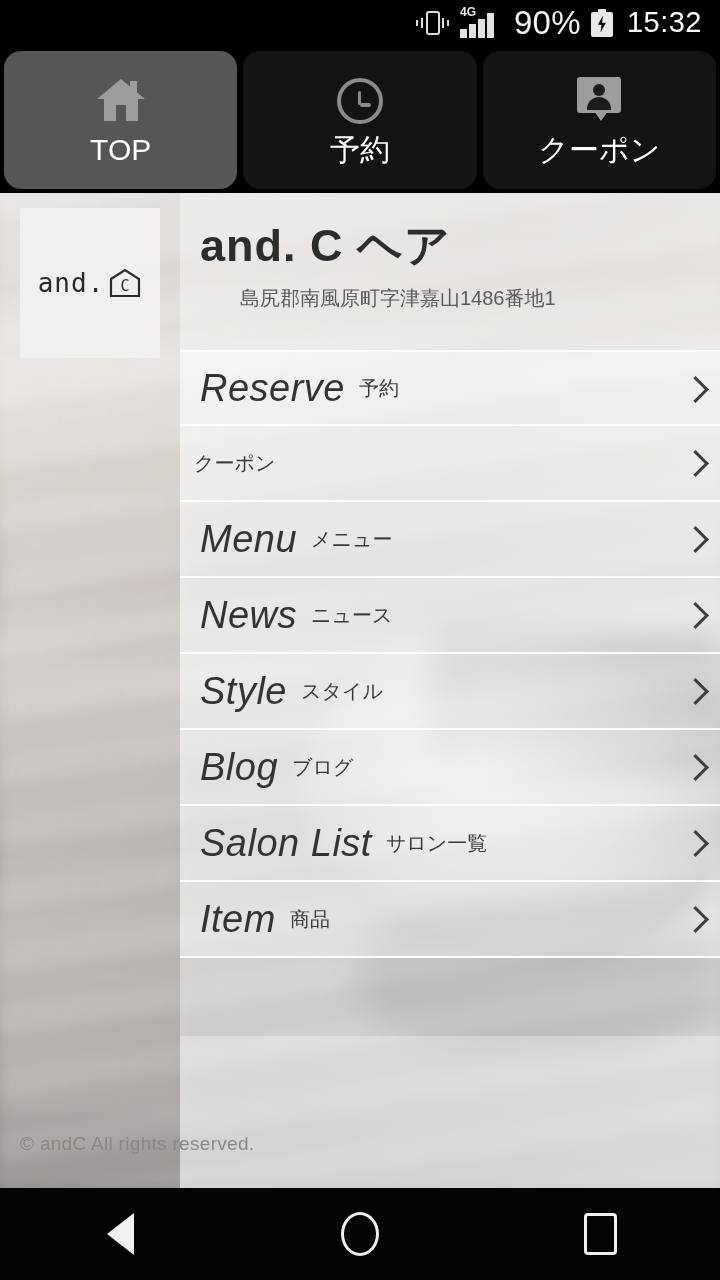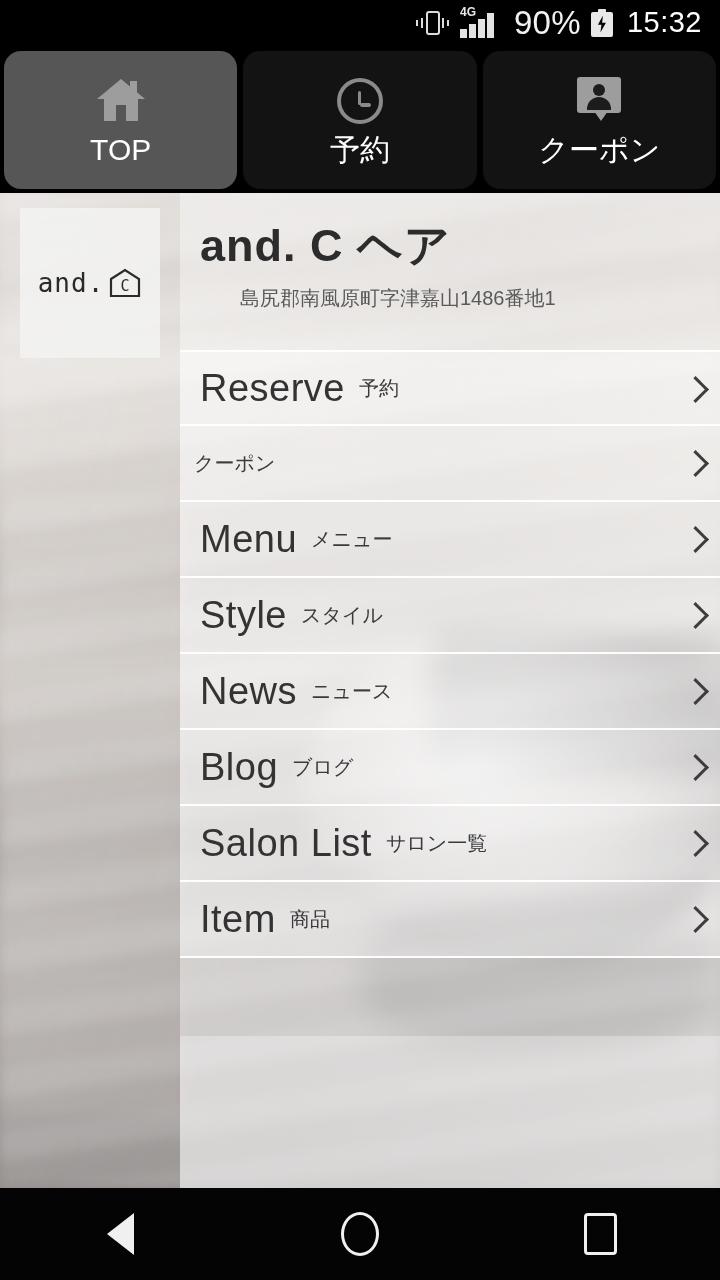--- a/index.html
+++ b/index.html
@@ -144,21 +144,21 @@
 
   .menu-list{ position:absolute; top:157px; left:0; width:540px; }
   .menu-row{
     position:relative; height:76px; width:540px;
     display:flex; align-items:center;
     background:rgba(255,255,255,.34);
     border-bottom:2px solid rgba(255,255,255,.95);
     cursor:pointer;
   }
   .menu-row:first-child{ border-top:2px solid rgba(255,255,255,.95); }
-  .m-en{ font-size:38px; color:#333333; margin-left:20px; letter-spacing:.5px; white-space:nowrap; }
+  .m-en{ font-size:38px; color:#333333; margin-left:20px; letter-spacing:.5px; white-space:nowrap;font-style:italic; }
   .m-ja{ font-size:20px; color:#3a3a3a; margin-left:14px; white-space:nowrap; }
   .chev{ position:absolute; right:16px; top:24px; width:20px; height:28px; }
   .chev:before{
     content:""; position:absolute; left:2px; top:4px; width:16px; height:16px;
     border-right:3px solid #3d3d3d; border-top:3px solid #3d3d3d;
     transform:rotate(45deg);
   }
   .panel-footer{
     position:absolute; top:843px; left:0; width:540px; height:152px;
     background:rgba(255,255,255,.30);
@@ -291,32 +291,32 @@
         </div>
 
         <div class="menu-row">
           <span class="m-en">Menu</span>
           <span class="m-ja">メニュー</span>
           <span class="chev"></span>
         </div>
 
 
         <div class="menu-row">
+          <span class="m-en">News</span>
+          <span class="m-ja">ニュース</span>
+          <span class="chev"></span>
+        </div>
+
+        <div class="menu-row">
           <span class="m-en">Style</span>
           <span class="m-ja">スタイル</span>
           <span class="chev"></span>
         </div>
 
         <div class="menu-row">
-          <span class="m-en">News</span>
-          <span class="m-ja">ニュース</span>
-          <span class="chev"></span>
-        </div>
-
-        <div class="menu-row">
           <span class="m-en">Blog</span>
           <span class="m-ja">ブログ</span>
           <span class="chev"></span>
         </div>
 
         <div class="menu-row">
           <span class="m-en">Salon List</span>
           <span class="m-ja">サロン一覧</span>
           <span class="chev"></span>
         </div>
@@ -325,20 +325,21 @@
           <span class="m-en">Item</span>
           <span class="m-ja">商品</span>
           <span class="chev"></span>
         </div>
 
       </div>
 
       <div class="panel-footer"></div>
     </div>
 
+    <div class="copyright">© andC All rights reserved.</div>
   </div>
 
   <div class="navbar">
     <div class="nav-btn">
       <span class="nav-back"></span>
     </div>
     <div class="nav-btn">
       <span class="nav-home"></span>
     </div>
     <div class="nav-btn">

